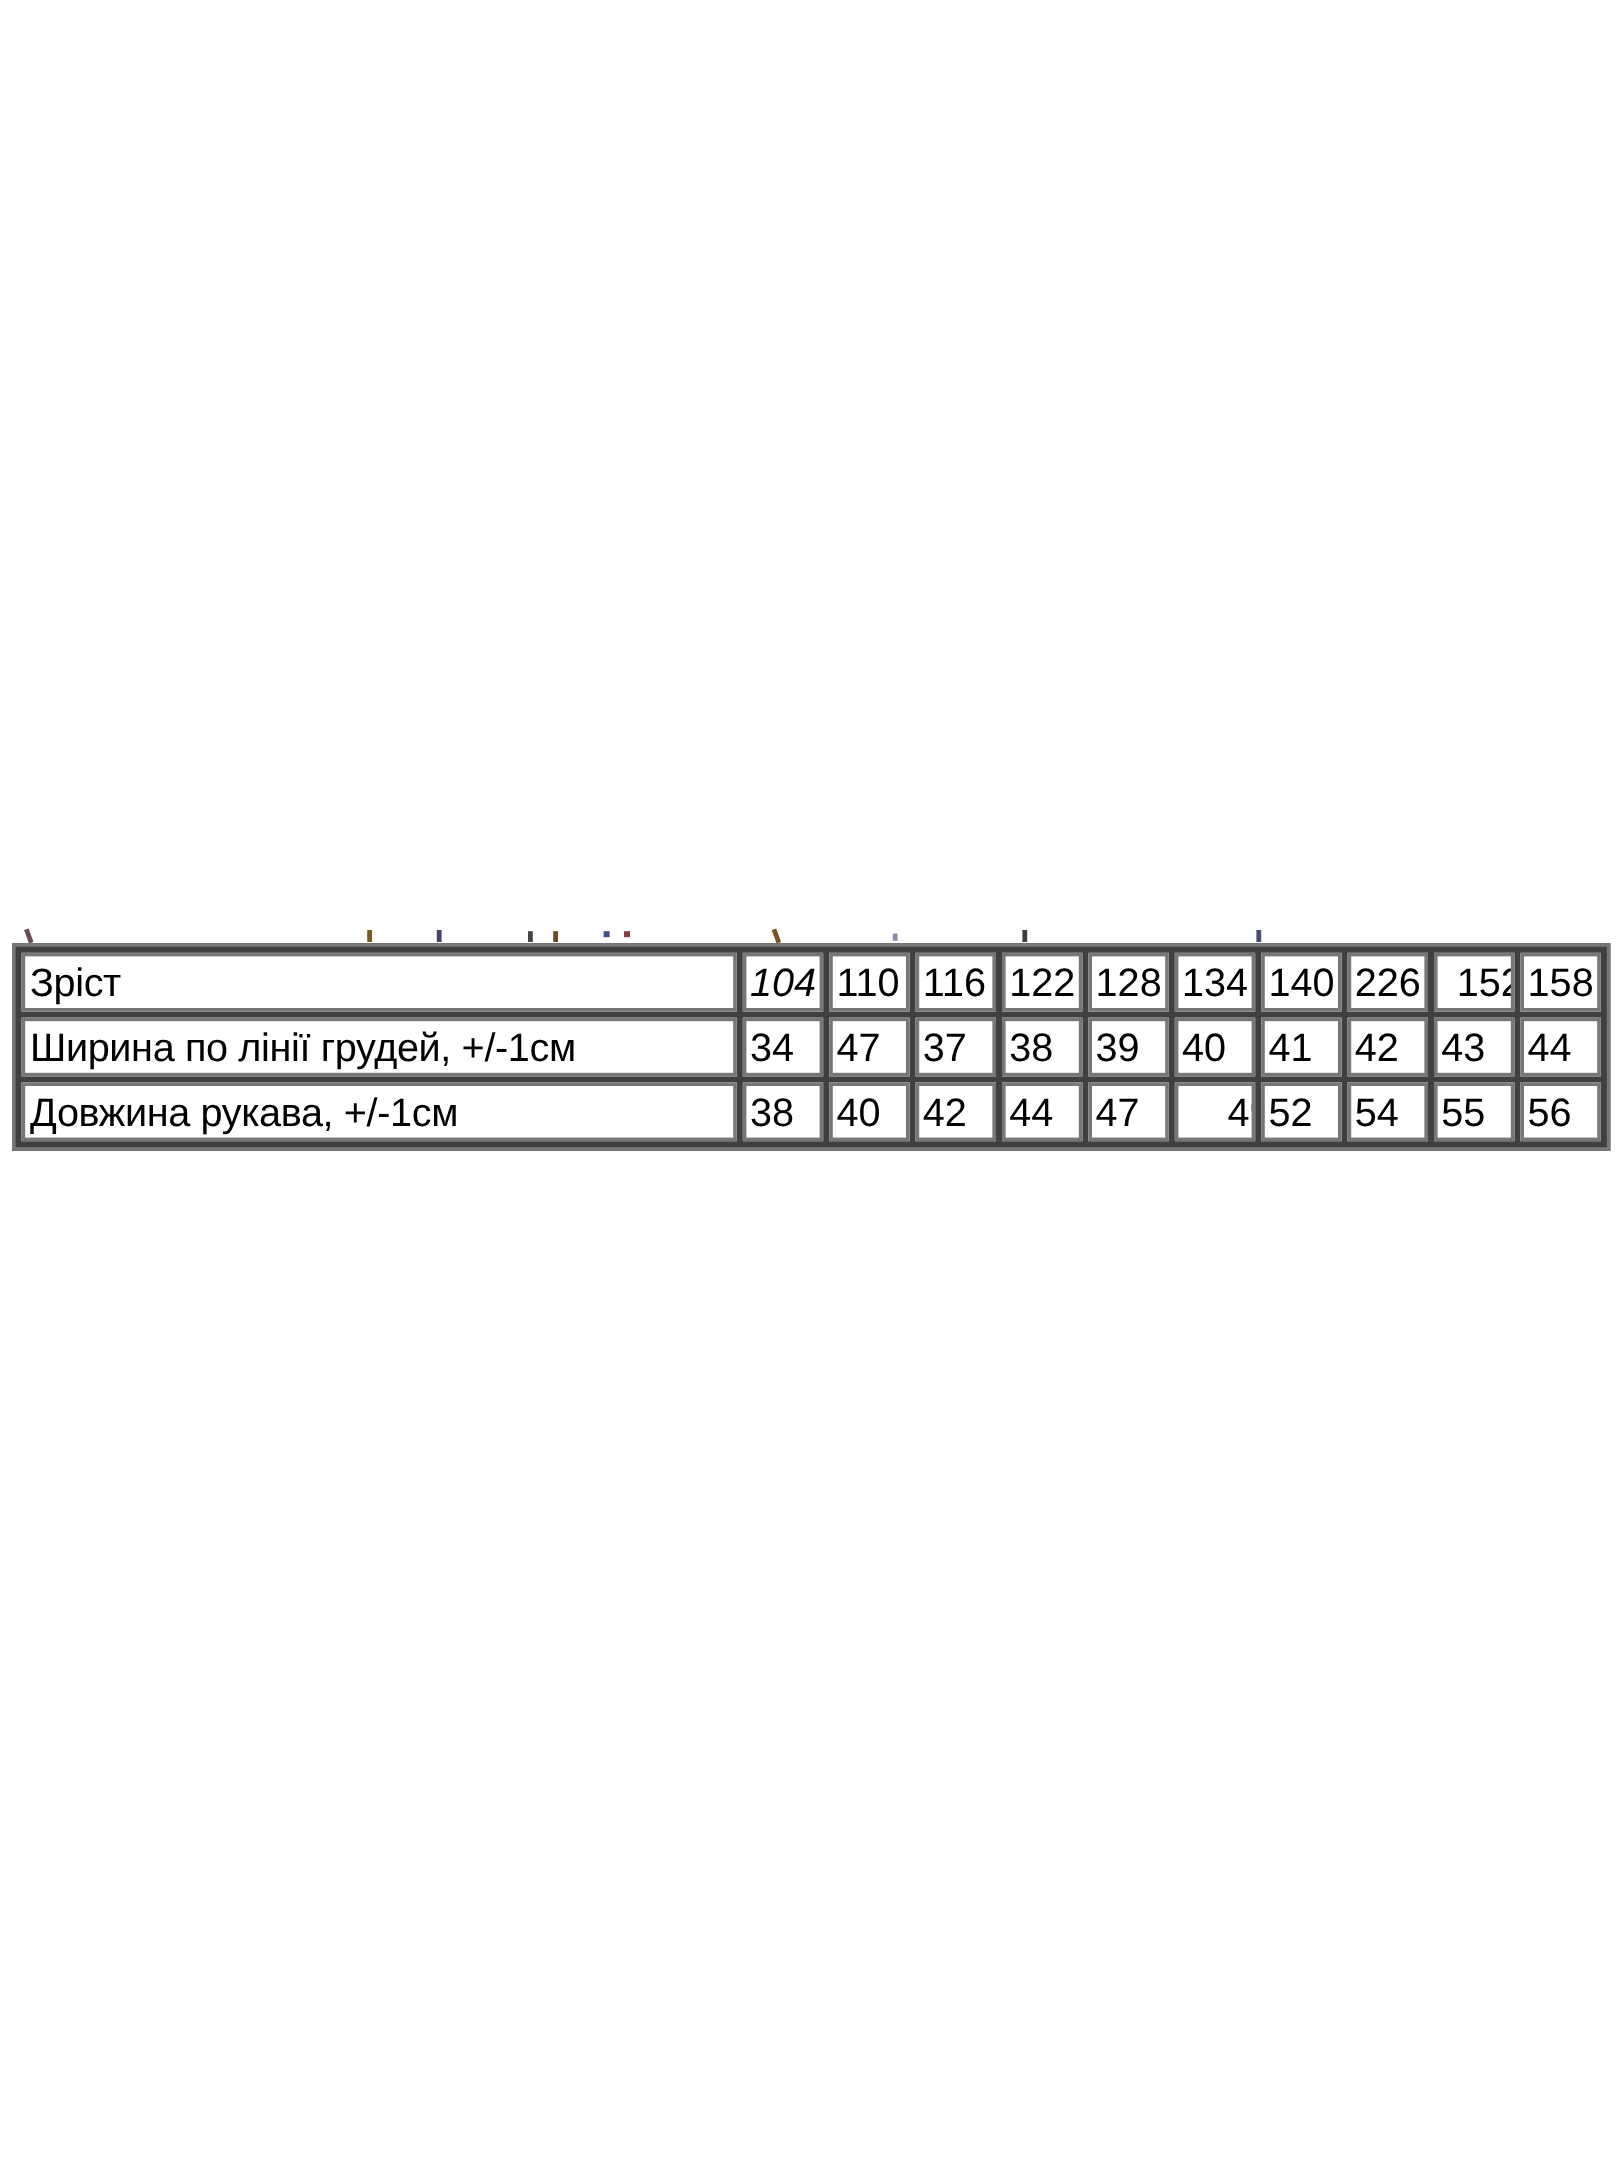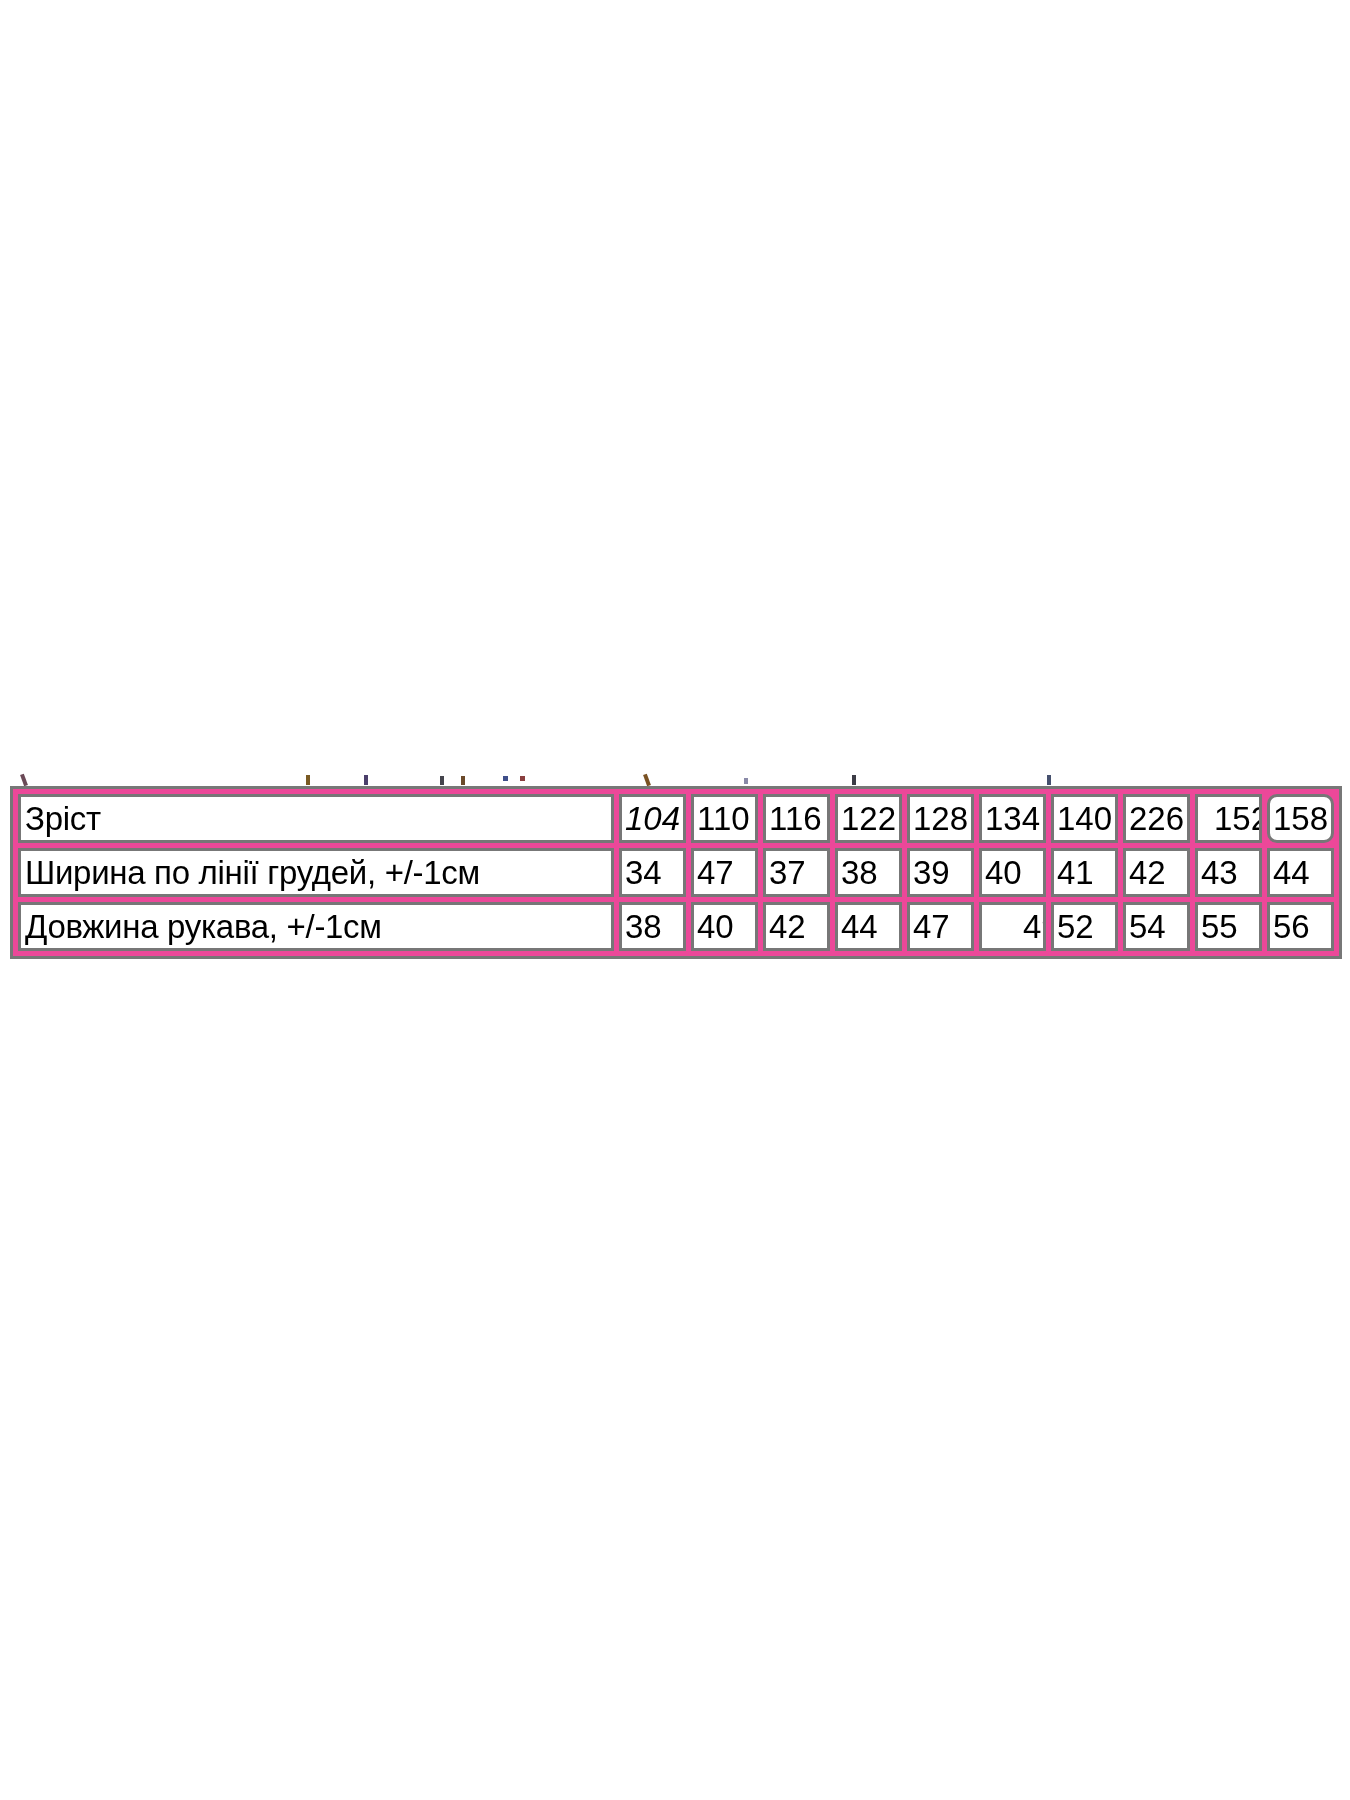--- a/index.html
+++ b/index.html
@@ -18,21 +18,21 @@
   }
   table.size-table {
     position: absolute;
     left: 10px;
     top: 786px;
     width: 1332px;
     table-layout: fixed;
     border-collapse: separate;
     border-spacing: 5px;
     border: 3px solid #777777;
-    background: #ec4899;
+    background: #404040;
     color: #000000;
     font-size: 33px;
   }
   table.size-table col.label-col { width: 596px; }
   table.size-table col.num-col  { width: 67px; }
   table.size-table td {
     border: 3px solid #777777;
     box-sizing: border-box;
     height: 49px;
     padding: 0 2px 0 4px;
@@ -92,21 +92,21 @@
           <td class="label-cell" style="border-color: rgb(119, 119, 119);">Зріст</td>
           <td class="num-cell" style="border-color: rgb(119, 119, 119); font-style: italic;">104</td>
           <td class="num-cell" style="border-color: rgb(119, 119, 119);">110</td>
           <td class="num-cell" style="border-color: rgb(119, 119, 119);">116</td>
           <td class="num-cell" style="border-color: rgb(119, 119, 119);">122</td>
           <td class="num-cell" style="border-color: rgb(119, 119, 119);">128</td>
           <td class="num-cell" style="border-color: rgb(119, 119, 119);">134</td>
           <td class="num-cell" style="border-color: rgb(119, 119, 119);">140</td>
           <td class="num-cell" style="border-color: rgb(119, 119, 119);">226</td>
           <td class="num-cell" style="border-color: rgb(119, 119, 119); padding-left: 16px;">152</td>
-          <td class="num-cell" style="border-color: rgb(119, 119, 119); border-radius: 10px;">158</td>
+          <td class="num-cell" style="border-color: rgb(119, 119, 119);">158</td>
         </tr>
         <tr>
           <td class="label-cell" style="border-color: rgb(119, 119, 119);">Ширина по лінії грудей, +/-1см</td>
           <td class="num-cell" style="border-color: rgb(119, 119, 119);">34</td>
           <td class="num-cell" style="border-color: rgb(119, 119, 119);">47</td>
           <td class="num-cell" style="border-color: rgb(119, 119, 119);">37</td>
           <td class="num-cell" style="border-color: rgb(119, 119, 119);">38</td>
           <td class="num-cell" style="border-color: rgb(119, 119, 119);">39</td>
           <td class="num-cell" style="border-color: rgb(119, 119, 119);">40</td>
           <td class="num-cell" style="border-color: rgb(119, 119, 119);">41</td>

